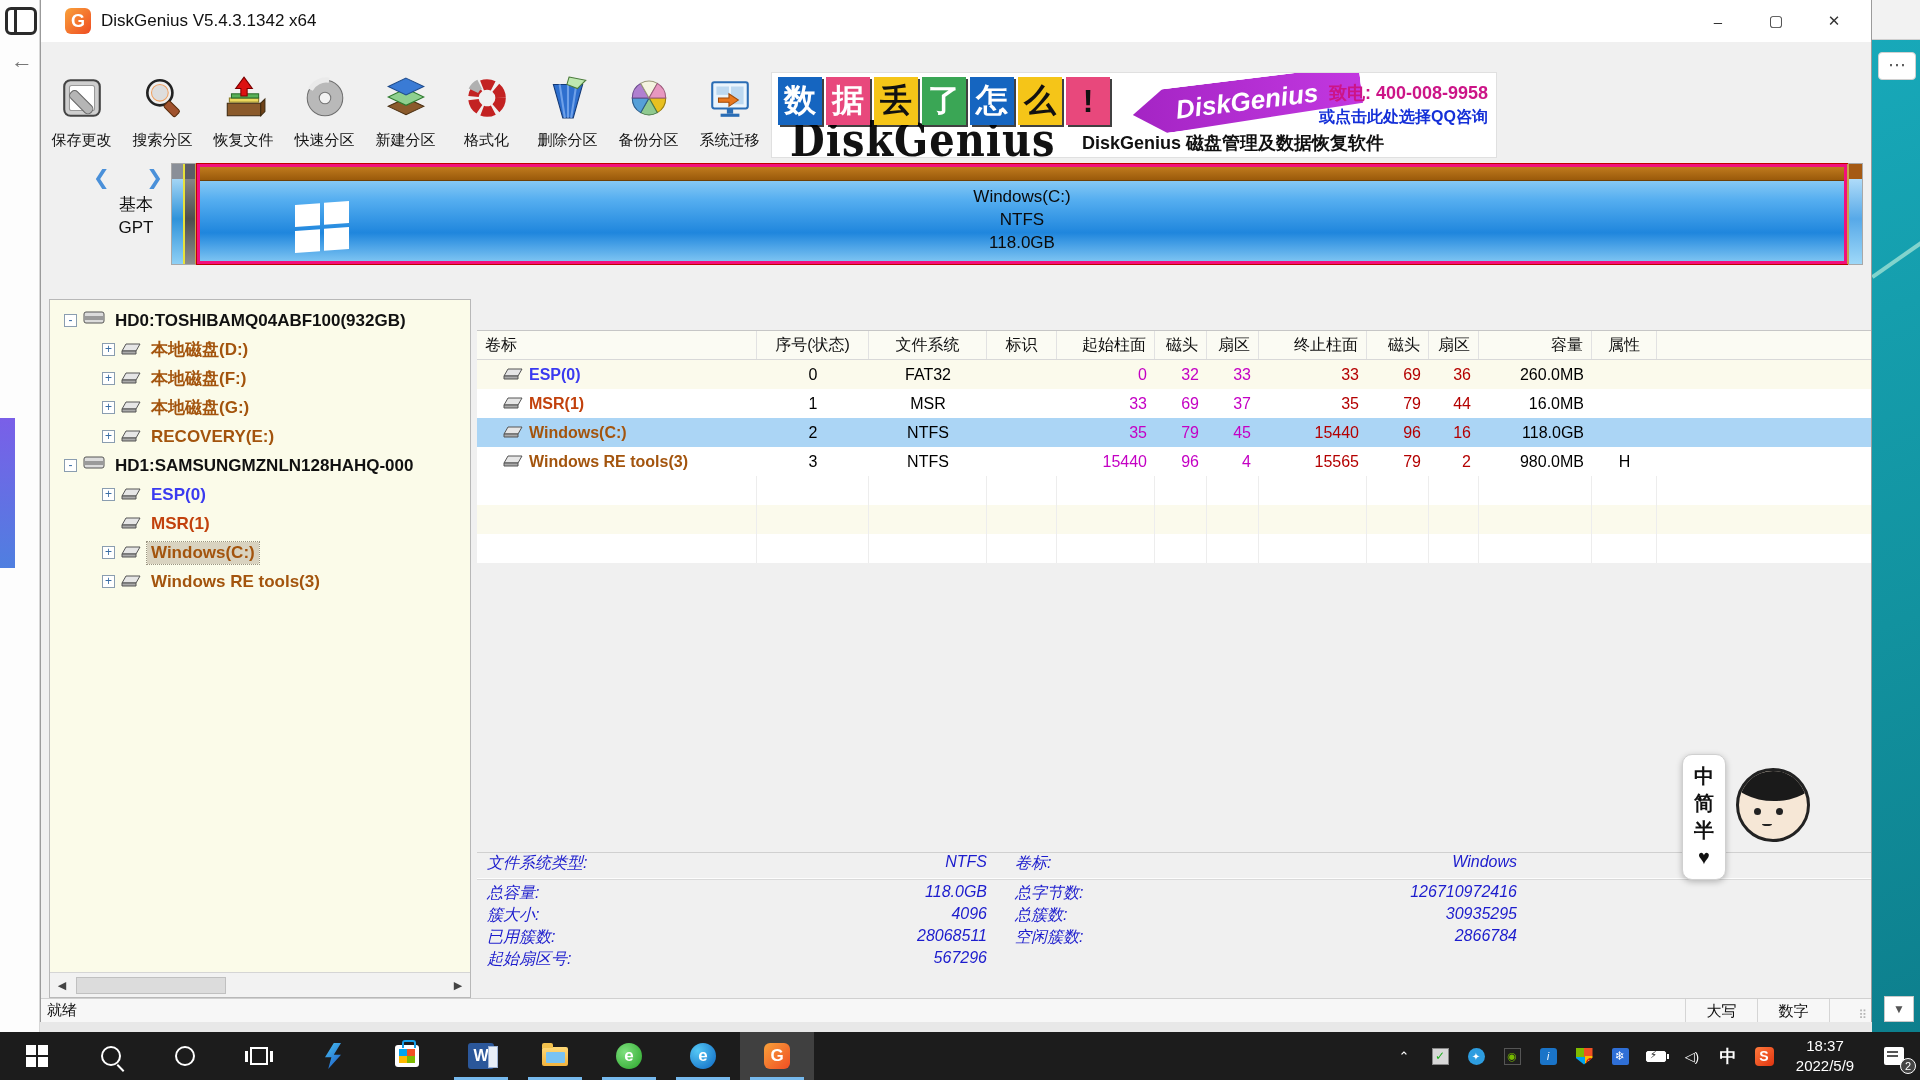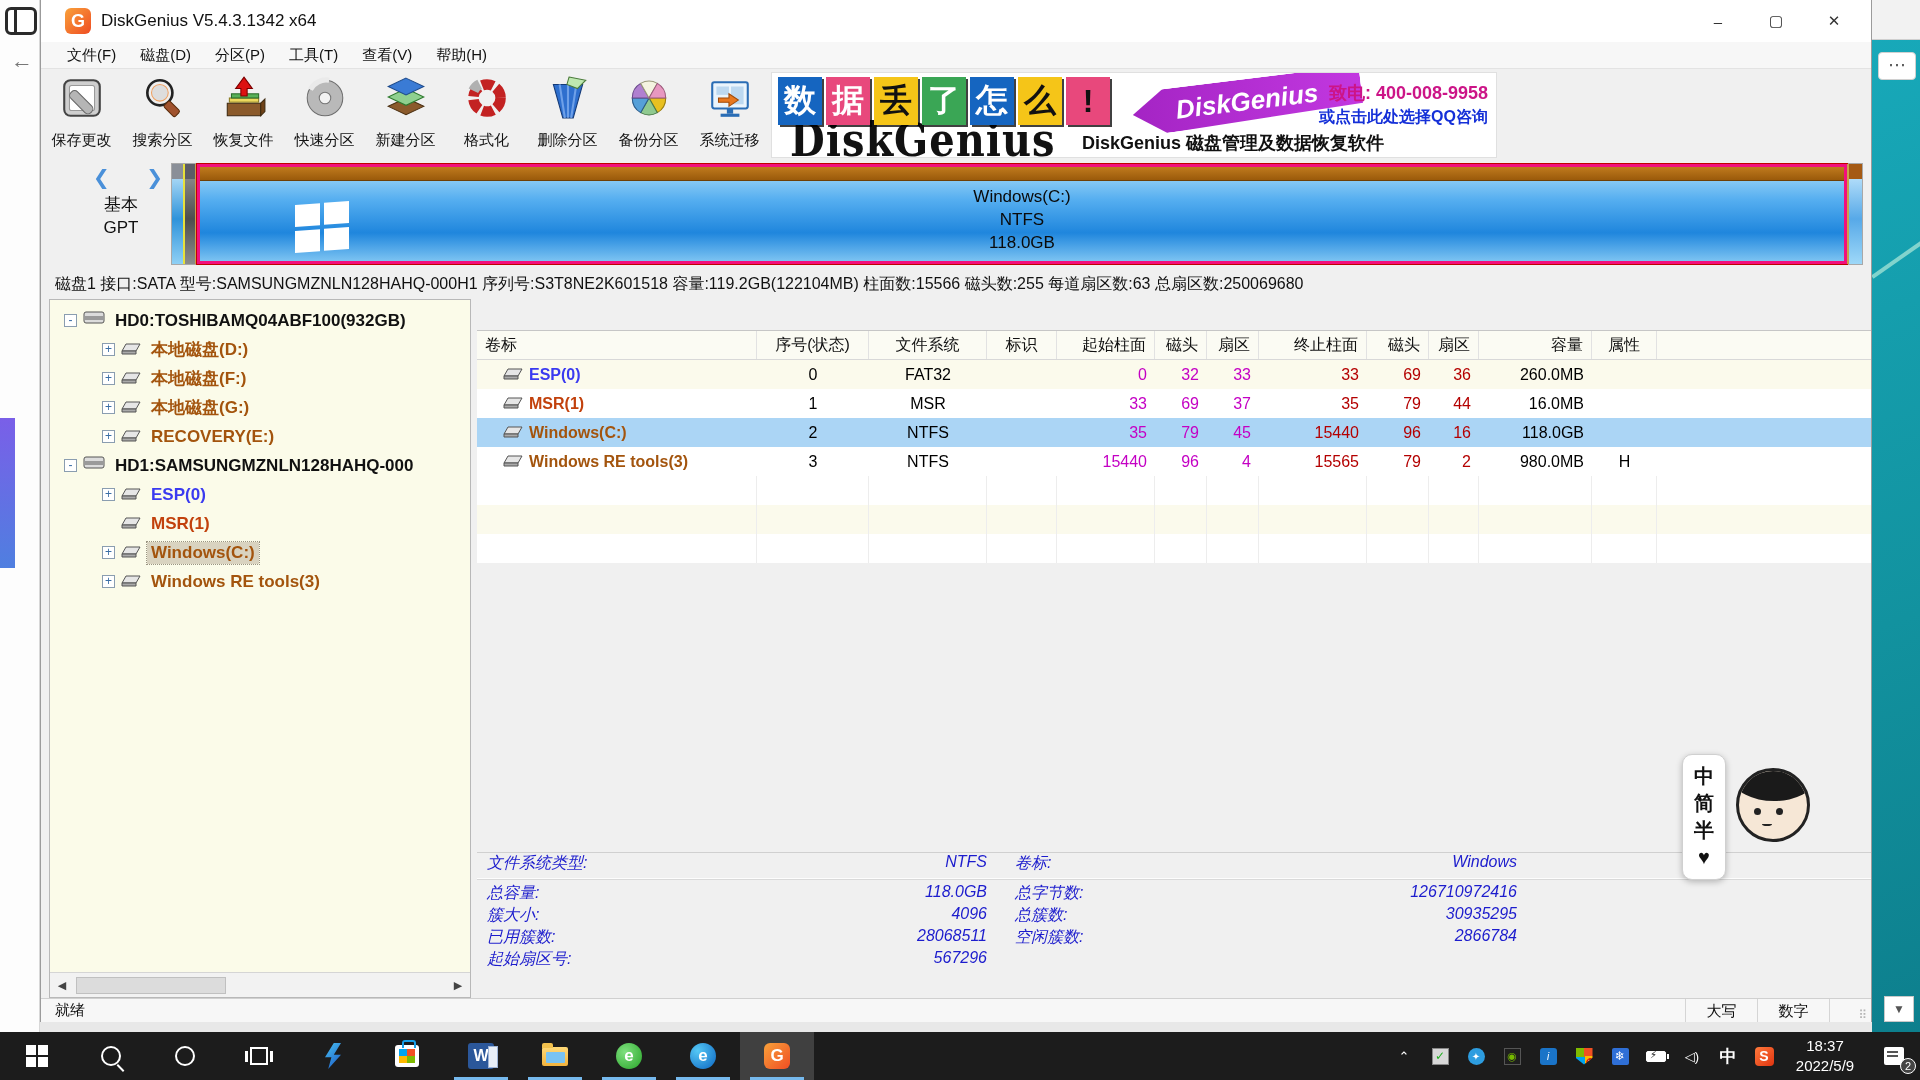--- a/index.html
+++ b/index.html
@@ -59,21 +59,21 @@
     clip-path:polygon(14% 0,100% 0,100% 86%,14% 100%,0 50%); transform:rotate(-7deg);
     color:#fff; font-size:26px; font-weight:700; font-style:italic; display:flex; align-items:center; justify-content:center; }
   .banner-sub { position:absolute; left:310px; bottom:2px; font-size:18px; font-weight:700; color:#111; white-space:nowrap; }
   .banner-right { position:absolute; right:8px; top:8px; text-align:right;margin-left:42px; }
   .banner-phone { font-size:18px; font-weight:700; color:#cc1487; }
   .banner-qq { font-size:16px; font-weight:700; color:#1530d8; margin-top:2px; }
 
   
   .diskbar-region { position:absolute; left:0; top:161px; width:100%; height:108px; background:#f0f0f0; }
   .nav-arrows { position:absolute; left:52px; top:4px; width:70px; display:flex; justify-content:space-between; font-size:20px; color:#4a90d9; }
-  .disk-type { position:absolute; left:25px; top:32px; width:110px; text-align:center; font-size:17px; color:#111; line-height:23px; }
+  .disk-type { position:absolute; left:40px; top:32px; width:110px; text-align:center; font-size:17px; color:#111; line-height:23px; }
   .diskmap { position:absolute; left:130px; top:2px; width:1692px; height:102px; border:1px solid #a8a8a8; background:#dfeefa; display:flex; }
   .mini-part { position:relative; height:100%; }
   .mini-top { position:absolute; left:0; top:0; width:100%; height:15px; }
   .part-esp { width:13px; background:linear-gradient(180deg,#cfeeff,#2f93da 55%,#8fd0f5); border-right:2px solid #e8e13a; }
   .part-esp .mini-top { background:#8a8f98; }
   .part-msr { width:12px; background:linear-gradient(180deg,#9a9a9a,#4d4d4d 55%,#8c8c8c); border-right:2px solid #caa14a; }
   .part-msr .mini-top { background:#5c5c66; }
   .part-main { flex:1; position:relative; border:3px solid #f20f7d; outline:1px solid #c00000;
     background:linear-gradient(180deg,#a9dcf8 0%,#55aef0 35%,#1f86dd 70%,#7cc3f2 100%); }
   .part-main .main-top { position:absolute; left:0; top:0; width:100%; height:14px;
@@ -128,21 +128,21 @@
   .dt-sep { height:0; border-top:1px solid #fdfdfd; border-bottom:1px solid #d9d9d9; margin:3px 0; }
   .dt-row { position:relative; height:22px;font-style:italic; }
   .dt-l1 { position:absolute; left:10px; color:#1c1ccd; white-space:nowrap;}
   .dt-v1 { position:absolute; left:180px; width:330px; text-align:right; color:#1c1ccd; white-space:nowrap;}
   .dt-l2 { position:absolute; left:538px; color:#1c1ccd; white-space:nowrap;}
   .dt-v2 { position:absolute; left:640px; width:400px; text-align:right; color:#1c1ccd; white-space:nowrap;}
 
   
   .statusbar { position:absolute; left:0; top:998px; width:100%; height:24px; background:#f7f7f7; border-top:1px solid #d0d0d0;
     display:flex; align-items:center; font-size:15px; color:#111; }
-  .sb-ready { padding-left:14px; flex:1; }
+  .sb-ready { padding-left:6px; flex:1; }
   .sb-cell { width:72px; text-align:center; border-left:1px solid #d5d5d5; height:100%; line-height:23px; }
   .sb-grip { width:42px; height:100%; position:relative; border-left:1px solid #d5d5d5;}
   .sb-grip::after { content:"⠿"; position:absolute; right:4px; bottom:0; color:#b5b5b5; font-size:12px; }
 
   
   .taskbar { position:absolute; left:0; top:1032px; width:1920px; height:48px; background:#1c1c1c; display:flex; align-items:center; z-index:50;}
   .tb-slot { width:74px; height:48px; display:flex; align-items:center; justify-content:center; position:relative; flex:none; }
   .tb-slot.running::after { content:""; position:absolute; bottom:0; left:10px; right:10px; height:3px; background:#76b9ed; }
   .tb-slot.active { background:rgba(255,255,255,.16); }
   .tray { position:absolute; right:0; top:0; height:48px; display:flex; align-items:center; }
@@ -222,28 +222,20 @@
     <div class="titlebar">
       <div class="dg-logo">G</div>
       <div class="title-text">DiskGenius V5.4.3.1342 x64</div>
       <div class="win-controls">
         <div class="win-btn">–</div>
         <div class="win-btn">▢</div>
         <div class="win-btn">✕</div>
       </div>
     </div>
 
-    <div class="menubar" id="menu-bar">
-        <div class="menu-item">文件(F)</div>
-        <div class="menu-item">磁盘(D)</div>
-        <div class="menu-item">分区(P)</div>
-        <div class="menu-item">工具(T)</div>
-        <div class="menu-item">查看(V)</div>
-        <div class="menu-item">帮助(H)</div>
-      </div>
 
     <div class="toolbar">
       <div id="toolbar-buttons" style="display:flex;">
           <div class="tbtn">
             <span class="ic"><svg viewBox="0 0 44 44">
                 <rect x="5" y="5" width="34" height="34" rx="6" fill="#cfcfcf" stroke="#444" stroke-width="2"></rect>
                 <rect x="10" y="10" width="24" height="24" rx="2" fill="#fff" stroke="#999"></rect>
                 <rect x="17" y="12" width="9" height="27" rx="4" transform="rotate(-45 22 26)" fill="#b5b5b5" stroke="#666"></rect>
               </svg></span>
             <span class="tlabel">保存更改</span>
@@ -370,21 +362,20 @@
             <div>NTFS</div>
             <div>118.0GB</div>
           </div>
         </div>
         <div class="mini-part part-re">
             <div class="mini-top"></div>
           </div>
       </div>
     </div>
 
-    <div class="diskinfo">磁盘1 接口:SATA 型号:SAMSUNGMZNLN128HAHQ-000H1 序列号:S3T8NE2K601518 容量:119.2GB(122104MB) 柱面数:15566 磁头数:255 每道扇区数:63 总扇区数:250069680</div>
 
     <div class="main">
       <div class="tree-panel">
         <div class="tree-list" id="tree-list">
             <div class="tree-row" style="padding-left: 14px;">
               <span class="expander">-</span>
               <span class="tree-ico"><svg width="22" height="16" viewBox="0 0 22 16">
                   <rect x="1" y="2" width="20" height="11" rx="2" fill="#dcdcdc" stroke="#555"></rect>
                   <rect x="1" y="6" width="20" height="4" fill="#9a9a9a"></rect>
                 </svg></span>

